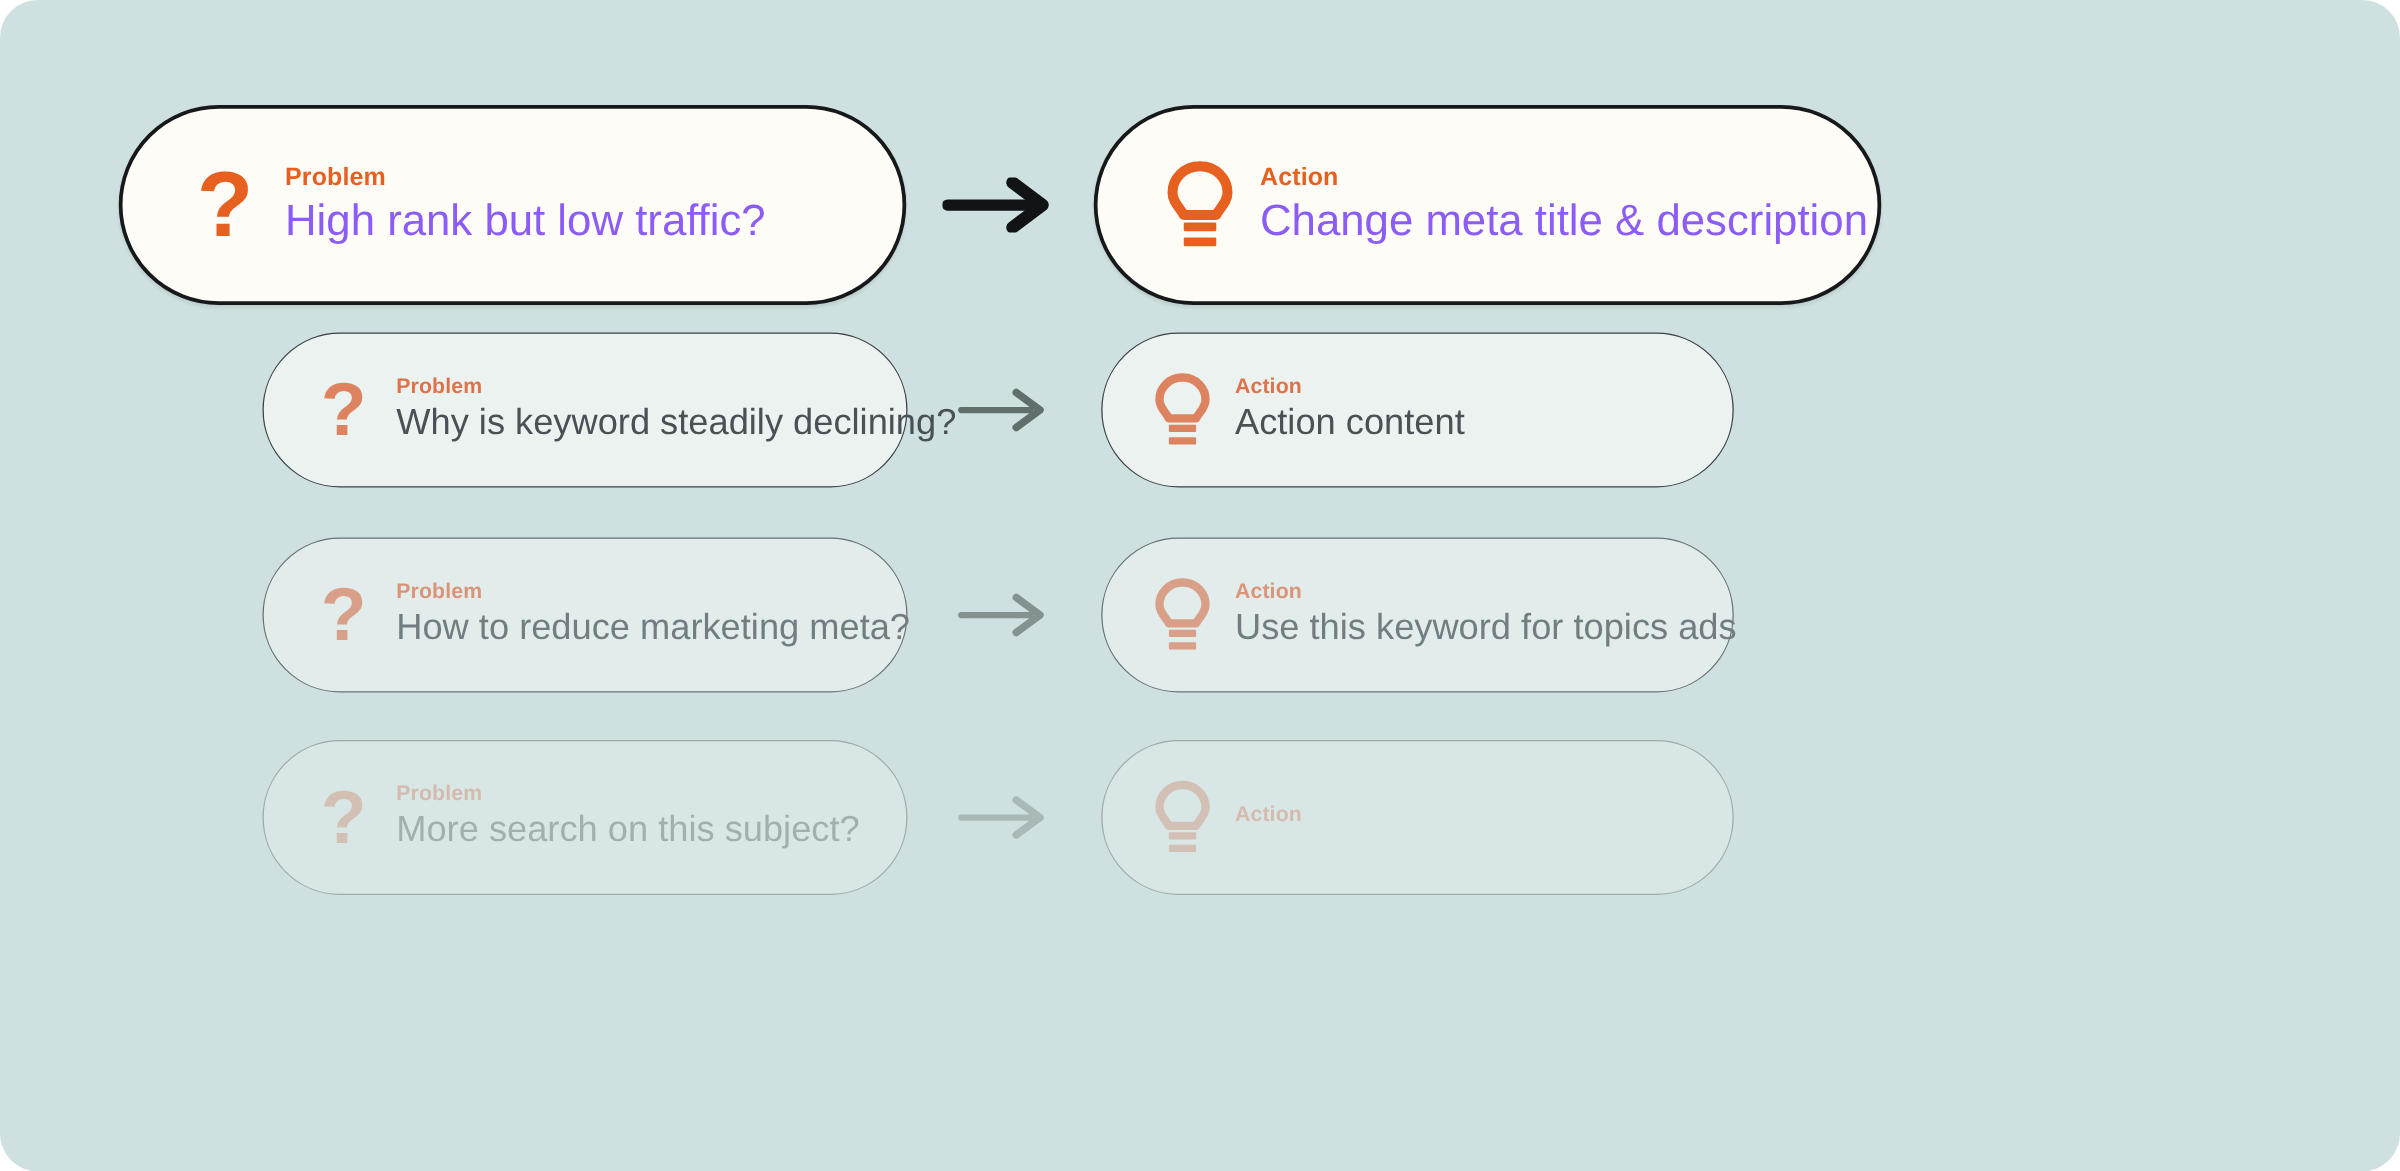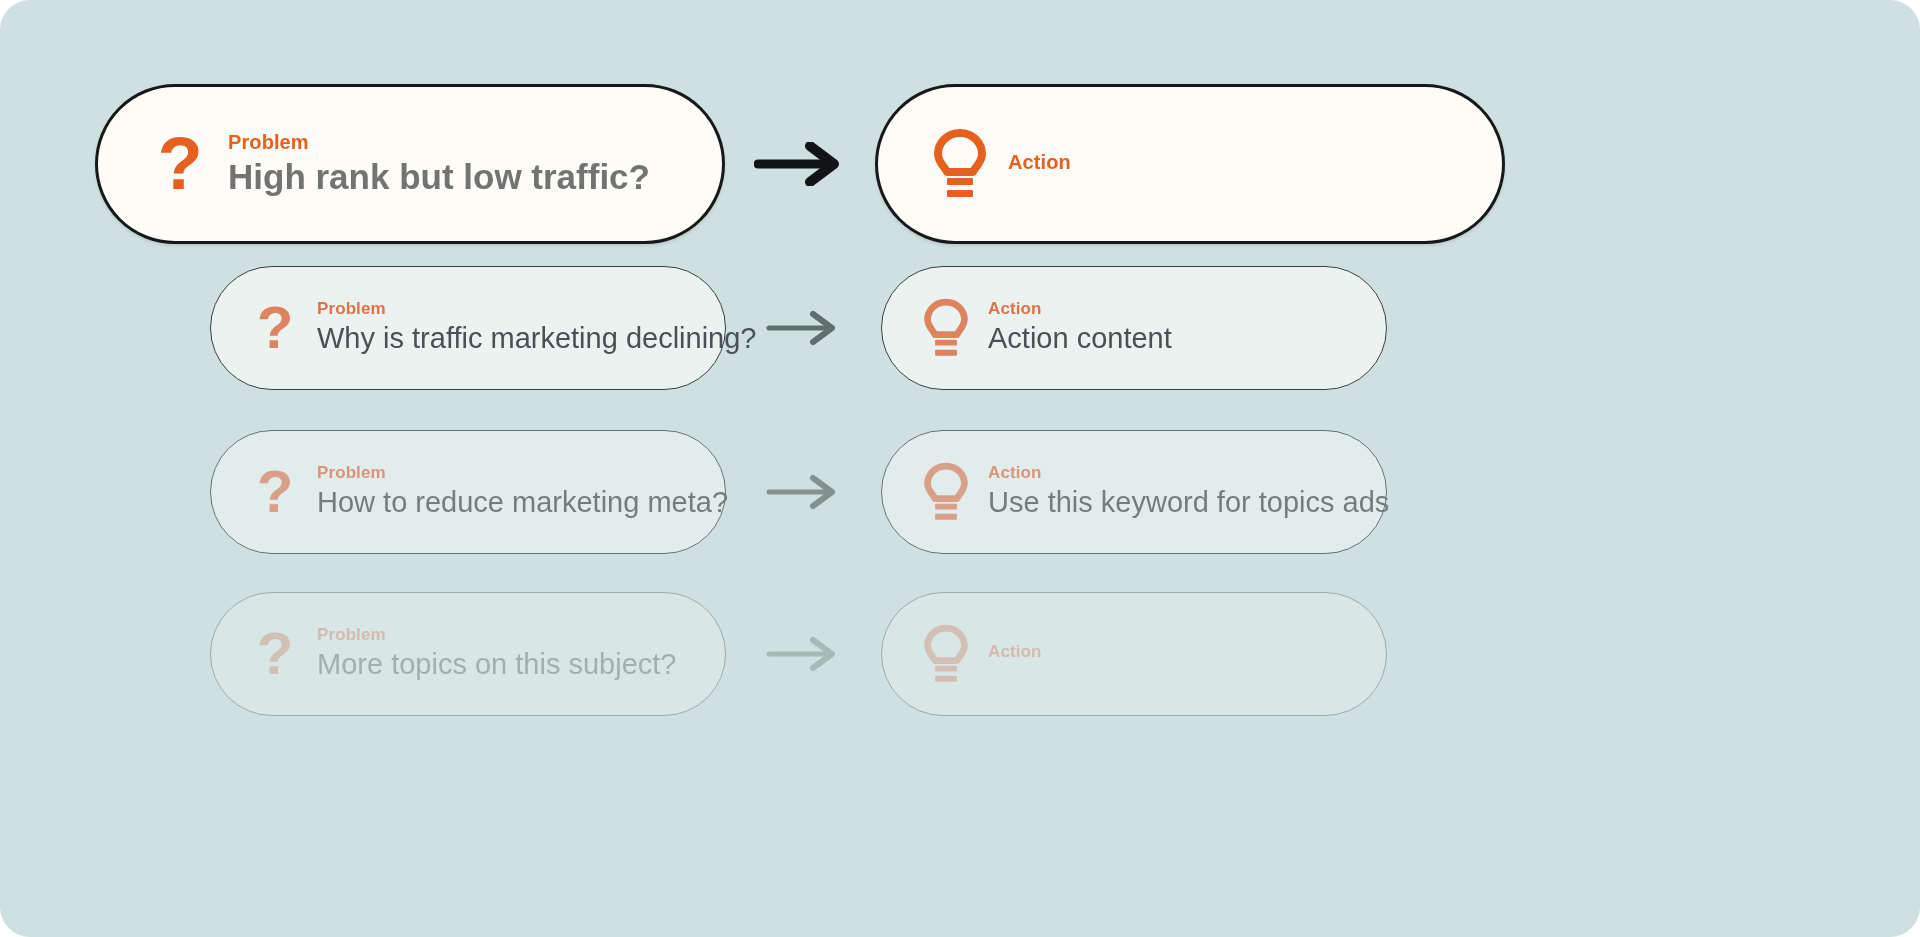--- a/index.html
+++ b/index.html
@@ -66,21 +66,21 @@
   .row-1 .card {
     height: 160px;
     border-width: 3px;
     background: #fdfcf7;
     box-shadow: 0 2px 3px rgba(20,30,30,.10);
   }
   .row-1 .card-left  { width: 630px; }
   .row-1 .card-right { width: 630px; }
   .row-1 .card-icon  { width: 96px; margin-left: 34px; }
   .row-1 .kicker     { font-size: 20px; margin-bottom: 4px; color: #e6601f; }
-  .row-1 .headline   { font-size: 35px; color: #737373; font-weight: bold; }
+  .row-1 .headline   { font-size: 35px; color: #8b5cf6; }
 
   
   .row-sec .card {
     height: 124px;
     border-width: 1.6px;
     border-color: #2a2f33;
     background: #eff4f1;
   }
   .row-sec .card-left  { width: 516px; }
   .row-sec .card-right { width: 506px; }
@@ -145,33 +145,34 @@
     <div class="card card-right">
       <div class="card-icon">
         <svg width="56" height="74" viewBox="0 0 56 74" aria-hidden="true">
           <path d="M28 6 C15 6 6 16 6 27 C6 35 12 39 15 45 L41 45 C44 39 50 35 50 27 C50 16 41 6 28 6 Z" fill="none" stroke="#e6601f" stroke-width="8" stroke-linejoin="round"></path>
           <rect x="15" y="51" width="26" height="7" rx="1" fill="#e6601f"></rect>
           <rect x="15" y="63" width="26" height="7" rx="1" fill="#e6601f"></rect>
         </svg>
       </div>
       <div class="card-text">
         <div class="kicker">Action</div>
+        <div class="headline">Change meta title &amp; description</div>
       </div>
     </div>
   </div>
 
   <div class="row row-sec row-2">
 
     <div class="card card-left">
       <div class="card-icon">
         <span class="qmark">?</span>
       </div>
       <div class="card-text">
         <div class="kicker">Problem</div>
-        <div class="headline">Why is traffic marketing declining?</div>
+        <div class="headline">Why is keyword steadily declining?</div>
       </div>
     </div>
 
     <div class="arrow">
       <svg width="76" height="38" viewBox="0 0 76 38" aria-hidden="true">
         <line x1="3" y1="19" x2="58" y2="19" stroke="#55635f" stroke-width="5" stroke-linecap="round"></line>
         <polyline points="47,5 66,19 47,33" fill="none" stroke="#55635f" stroke-width="6" stroke-linecap="round" stroke-linejoin="round"></polyline>
       </svg>
     </div>
 
@@ -225,21 +226,21 @@
   </div>
 
   <div class="row row-sec row-4">
 
     <div class="card card-left">
       <div class="card-icon">
         <span class="qmark">?</span>
       </div>
       <div class="card-text">
         <div class="kicker">Problem</div>
-        <div class="headline">More topics on this subject?</div>
+        <div class="headline">More search on this subject?</div>
       </div>
     </div>
 
     <div class="arrow">
       <svg width="76" height="38" viewBox="0 0 76 38" aria-hidden="true">
         <line x1="3" y1="19" x2="58" y2="19" stroke="#55635f" stroke-width="5" stroke-linecap="round"></line>
         <polyline points="47,5 66,19 47,33" fill="none" stroke="#55635f" stroke-width="6" stroke-linecap="round" stroke-linejoin="round"></polyline>
       </svg>
     </div>
 

